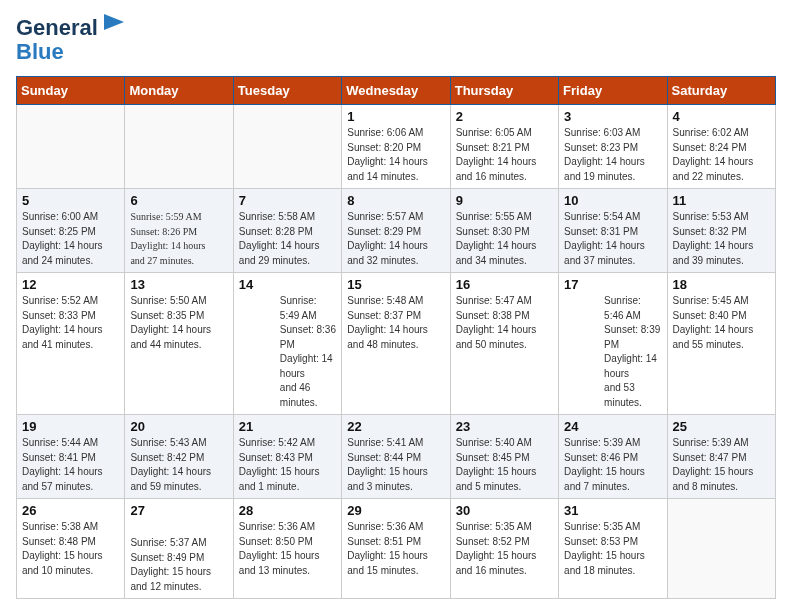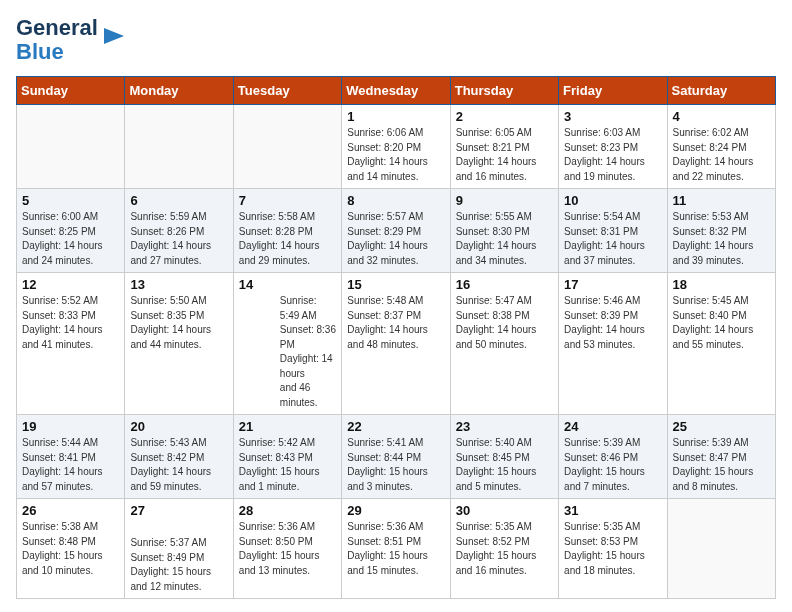--- a/index.html
+++ b/index.html
@@ -78,21 +78,21 @@
     }
     .empty-cell {
       background: #f9f9f9 !important;
     }
   </style>
 </head>
 <body>
 
 <div class="header">
   <div class="logo">
-    <div style="display:flex; align-items:center;">
+    <div style="display:flex; align-items:flex-start;">
       <span class="logo-text">
         <span style="color:#1a3a5c;">General</span><br>
         <span style="color:#2a7abf;">Blue</span>
       </span>
       <svg width="28" height="28" viewBox="0 0 28 28" style="margin-left:2px; margin-top:-8px;">
         <polygon points="4,6 24,14 4,22" fill="#2a7abf"></polygon>
       </svg>
     </div>
   </div>
   <div class="title-block">
@@ -150,21 +150,21 @@
       <tr>
         <td>
           <div class="day-number">5</div>
           <div class="day-info" style="white-space: pre-line;">Sunrise: 6:00 AM
 Sunset: 8:25 PM
 Daylight: 14 hours
 and 24 minutes.</div>
         </td>
         <td>
           <div class="day-number">6</div>
-          <div class="day-info" style="white-space: pre-line;">Sunrise: 5:59 AM
+          <div class="day-info" style="white-space: pre-line; font-family: Liberation Serif, serif;">Sunrise: 5:59 AM
 Sunset: 8:26 PM
 Daylight: 14 hours
 and 27 minutes.</div>
         </td>
         <td>
           <div class="day-number">7</div>
           <div class="day-info" style="white-space: pre-line;">Sunrise: 5:58 AM
 Sunset: 8:28 PM
 Daylight: 14 hours
 and 29 minutes.</div>
@@ -229,21 +229,21 @@
         </td>
         <td>
           <div class="day-number">16</div>
           <div class="day-info" style="white-space: pre-line;">Sunrise: 5:47 AM
 Sunset: 8:38 PM
 Daylight: 14 hours
 and 50 minutes.</div>
         </td>
         <td>
           <div class="day-number">17</div>
-          <div class="day-info" style="white-space: pre-line;">Sunrise: 5:46 AM
+          <div class="day-info" style="white-space: pre-line; margin-left: 40px;">Sunrise: 5:46 AM
 Sunset: 8:39 PM
 Daylight: 14 hours
 and 53 minutes.</div>
         </td>
         <td>
           <div class="day-number">18</div>
           <div class="day-info" style="white-space: pre-line;">Sunrise: 5:45 AM
 Sunset: 8:40 PM
 Daylight: 14 hours
 and 55 minutes.</div>

